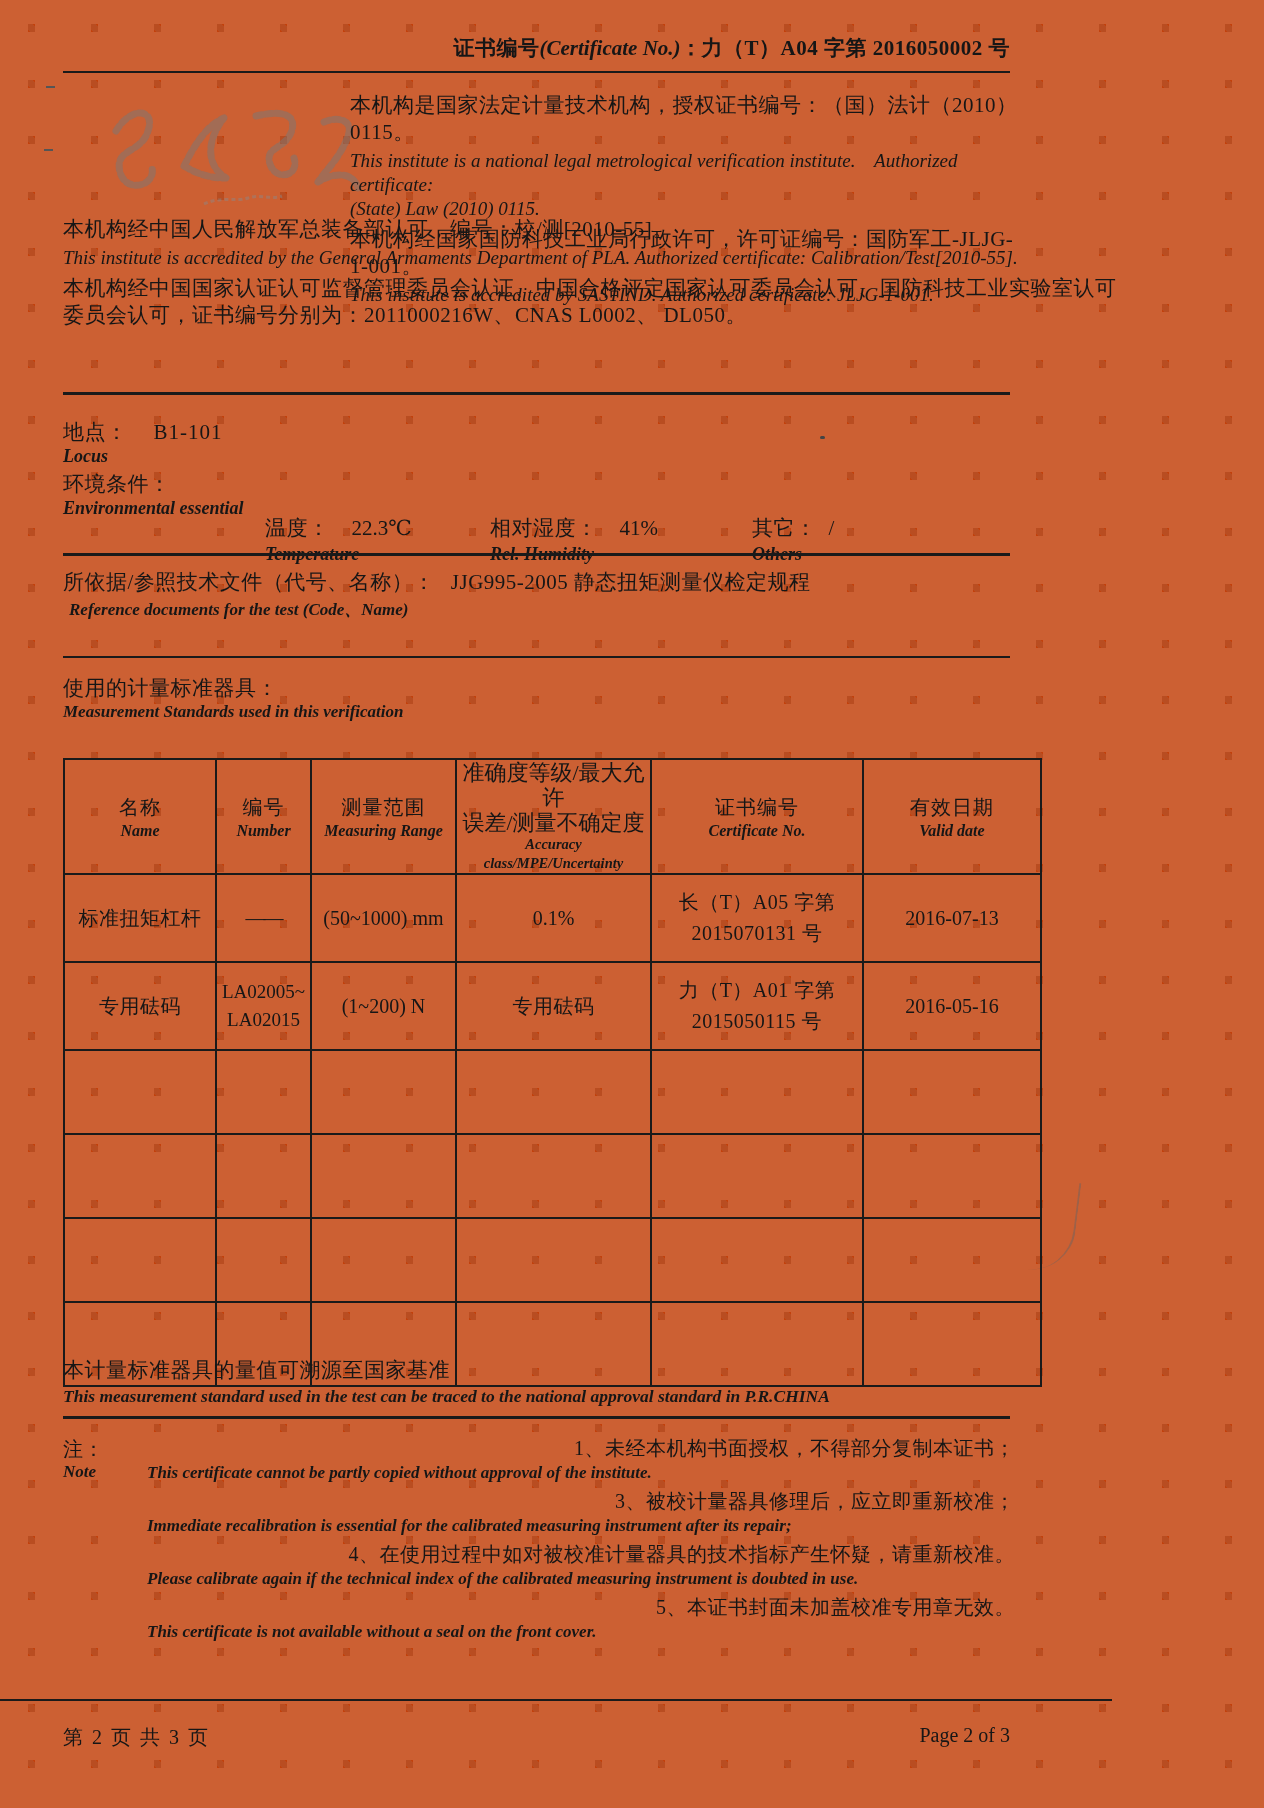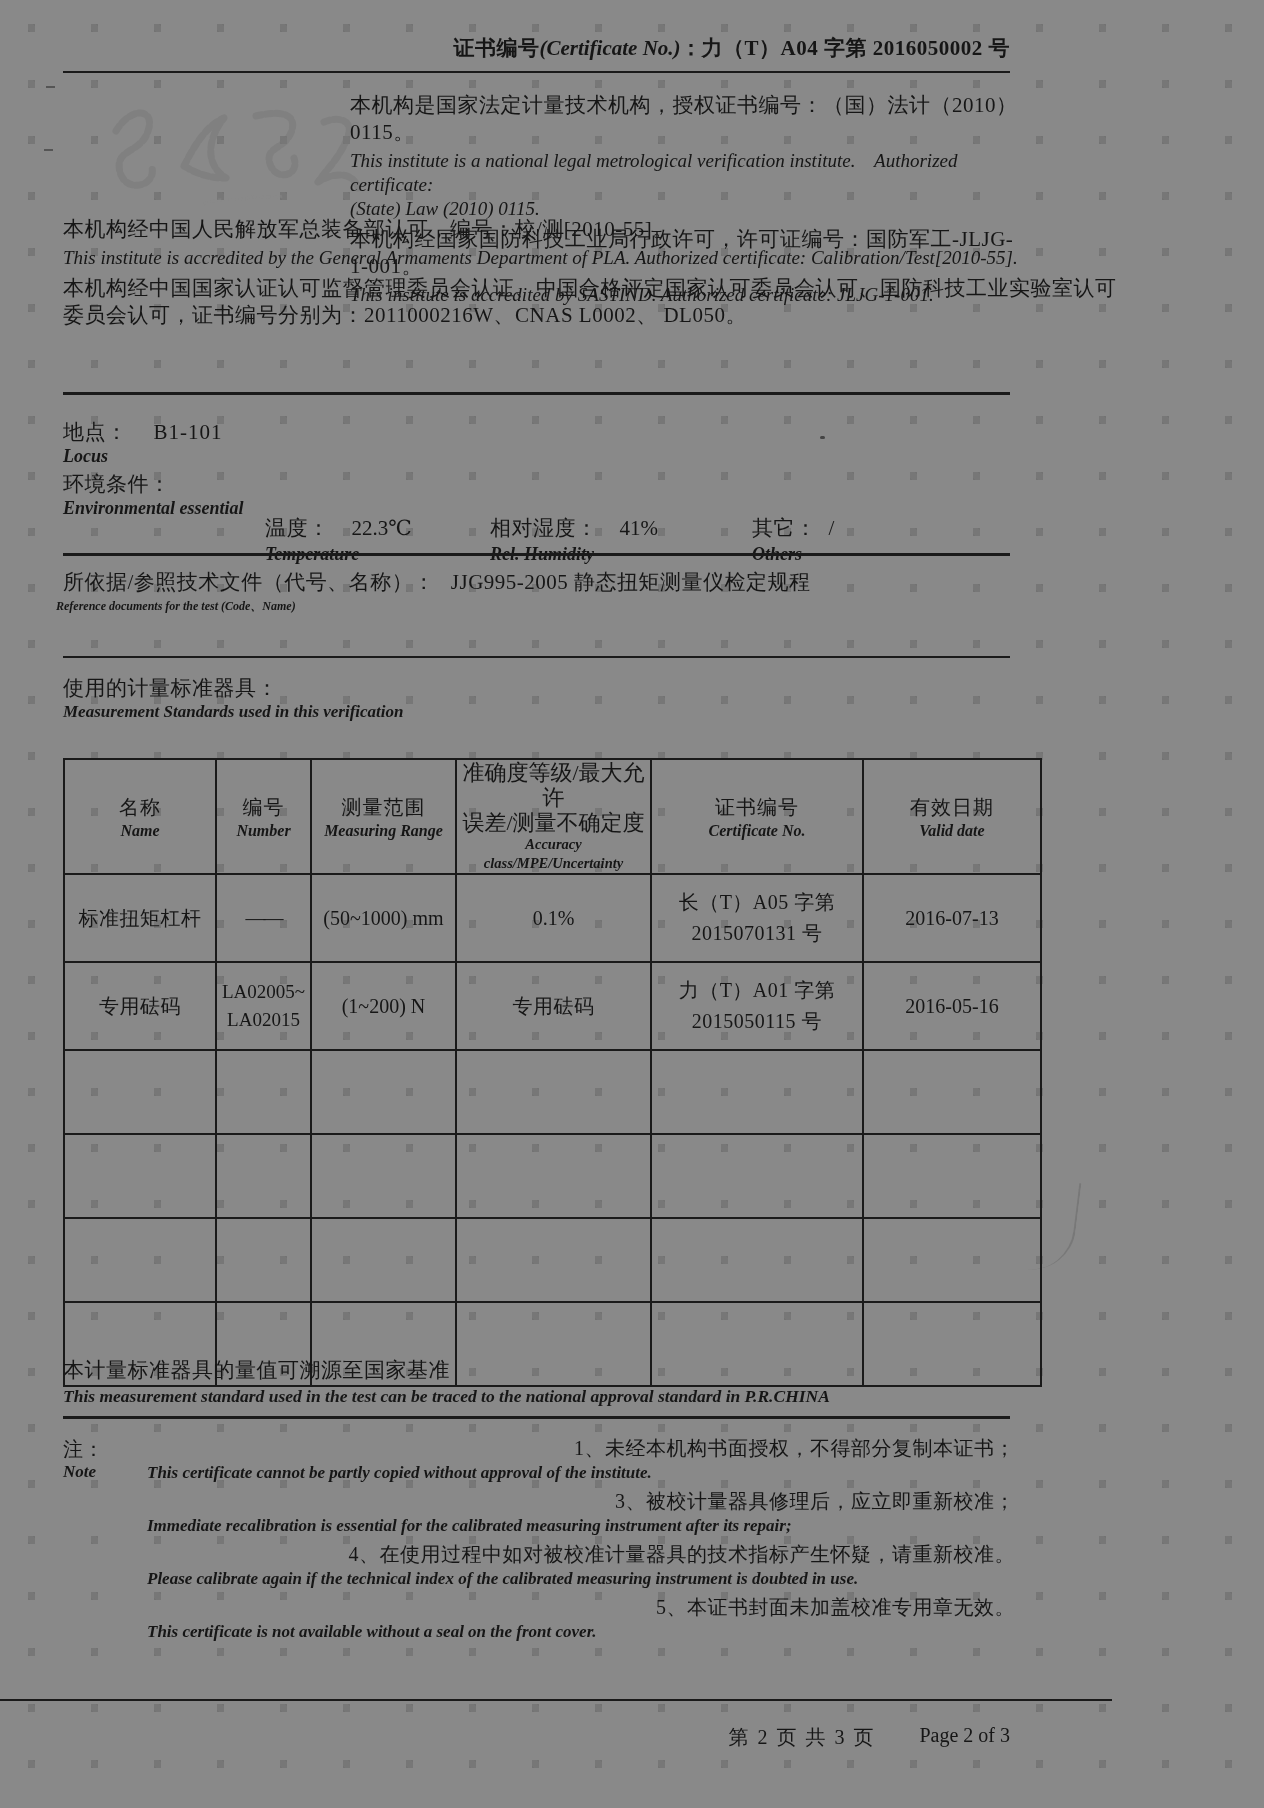--- a/index.html
+++ b/index.html
@@ -1,18 +1,18 @@
 <!DOCTYPE html>
 <html><head>
 <meta charset="utf-8">
 <style>
   html,body { margin:0; padding:0; background:#e8e8e8; }
   .page {
     position:relative; width:1264px; height:1808px; margin:0 auto;
-    background:#737373; color:#161616; overflow:hidden;
+    background:#c2410c; color:#161616; overflow:hidden;
     font-family:"Liberation Serif","DejaVu Serif",serif;
   }
   .watermark {
     position:absolute; inset:0; pointer-events:none; opacity:.16;
     background-image:
       linear-gradient(0deg,#fff 0 43%,transparent 43% 57%,#fff 57% 100%),
       linear-gradient(90deg,#fff 0 44%,transparent 44% 56%,#fff 56% 100%),
       linear-gradient(45deg,transparent 0 46%,#8f8f8f 46% 54%,transparent 54% 100%);
     background-size:63px 56px;
   }
@@ -45,21 +45,21 @@
   .envtitle-en { position:absolute; left:63px; top:498px; font-size:18px; }
 
   .env-item { position:absolute; top:514px; font-size:21px; }
   .env-item .val { margin-left:22px; }
   .env-item .env-en { display:block; font-size:18px; margin-top:2px; }
   .env-temp { left:265px; } .env-hum { left:490px; } .env-oth { left:752px; }
   .env-oth .val { margin-left:12px; }
 
   .ref-cn { position:absolute; left:63px; top:568px; font-size:21px; }
   .ref-cn .val { margin-left:16px; }
-  .ref-en { position:absolute; left:56px; top:598px; font-size:12px; }
+  .ref-en { position:absolute; left:69px; top:598px; font-size:17px; }
 
   .stdtitle-cn { position:absolute; left:63px; top:674px; font-size:21px; }
   .stdtitle-en { position:absolute; left:63px; top:702px; font-size:17px; }
 
   table.std { position:absolute; left:63px; top:758px; width:977px; border-collapse:collapse; table-layout:fixed; text-align:center; }
   table.std th, table.std td { border:2px solid #1a1a1a; padding:0 2px; vertical-align:middle; }
   .c1{width:152px}.c2{width:95px}.c3{width:145px}.c4{width:195px}.c5{width:212px}.c6{width:178px}
   tr.hdr { height:72px; }
   .h-cn { display:block; font-size:20px; font-weight:normal; letter-spacing:1px; }
   .h-cn.small { font-size:22px; white-space:pre-line; line-height:25px; letter-spacing:0; }
@@ -77,21 +77,21 @@
   .notes { position:absolute; left:63px; top:1436px; width:952px; }
   .notes-label { position:absolute; left:0; top:0; font-size:20px; }
   .notes-label-en { position:absolute; left:0; top:26px; font-size:17px; }
   .note-items { margin-left:48px; }
   .note-item { margin-bottom:5px; }
   .note-cn { font-size:20px; line-height:25px;text-align:right; }
   .note-no { display:inline-block; width:36px; }
   .note-en { font-style:italic; font-weight:bold; font-size:17px; line-height:22px; margin-left:36px; margin-top:1px; }
 
   .footer-rule { position:absolute; top:1699px; left:0; width:1112px; height:2px; background:#1a1a1a; }
-  .footer { position:absolute; top:1724px; left:63px; width:947px; display:flex; justify-content:flex-end; gap:44px; font-size:20px; padding-right:6px; }
+  .footer { position:absolute; top:1724px; left:63px; width:947px; display:flex; justify-content:space-between; gap:20px; font-size:20px; padding-right:6px; }
   .footer .f-cn { letter-spacing:2px; }
 
   .artifact { position:absolute; background:#555; }
   .a1 { left:46px; top:86px; width:9px; height:2px; }
   .a2 { left:44px; top:149px; width:9px; height:2px; }
   .a3 { left:820px; top:436px; width:5px; height:3px; border-radius:2px; background:#444; }
   .a4 { left:1030px; top:1180px; width:44px; height:92px; background:none;
         border-right:2px solid rgba(100,100,100,.45); border-radius:0 0 44px 0; transform:rotate(7deg); }
 </style>
 </head>

